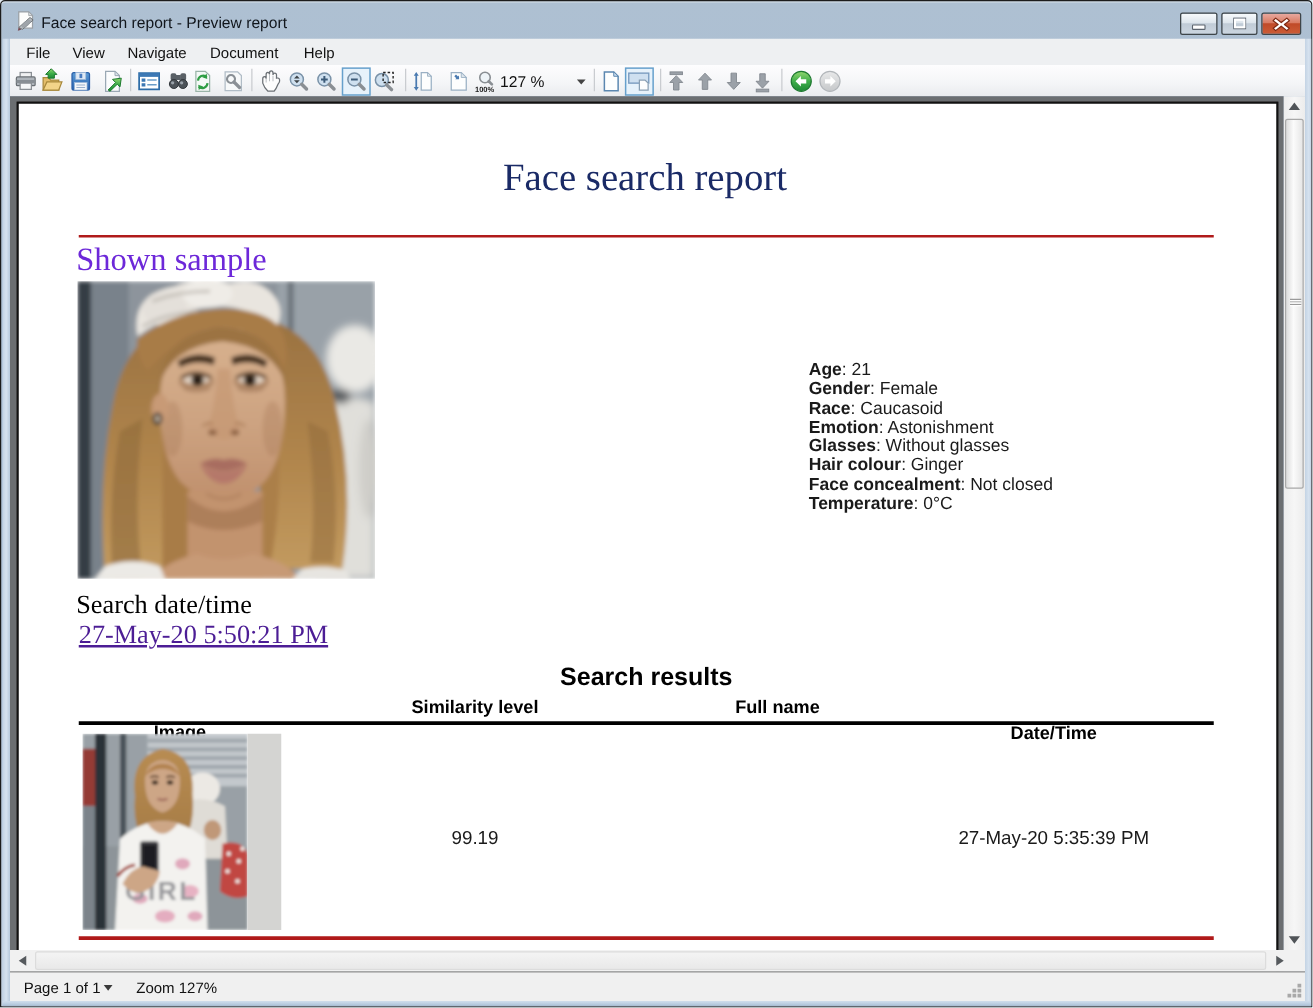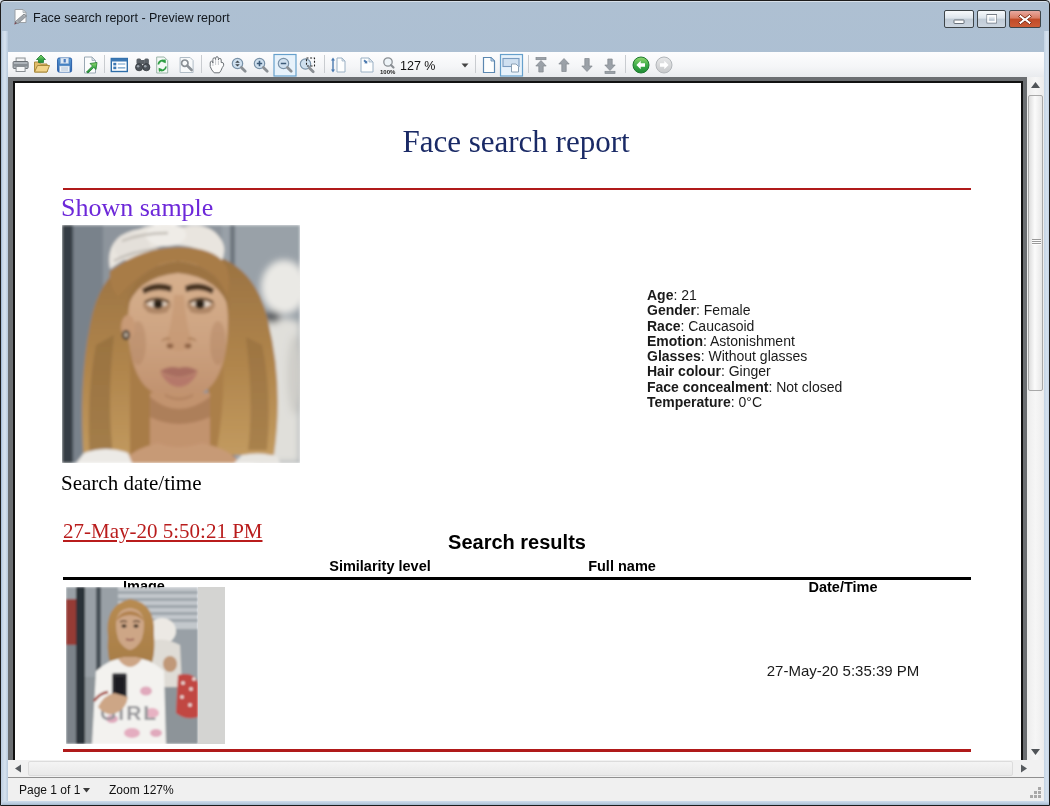--- a/index.html
+++ b/index.html
@@ -44,21 +44,21 @@
 #brd-l { position:absolute; left:1px; top:30px; width:6px; height:770px; background:linear-gradient(90deg,#c3d3e4,#d6e2ef 50%,#b7c9dc); }
 #brd-r { position:absolute; left:1043px; top:30px; width:6px; height:770px; background:linear-gradient(90deg,#c3d3e4,#d6e2ef 50%,#b7c9dc); }
 #brd-b { position:absolute; left:1px; top:800px; width:1048px; height:5px; background:linear-gradient(180deg,#cfdded,#b3c6da 60%,#8fa5bd); }
 #rpt-title { position:absolute; left:-4px; top:41px; width:1010px; text-align:center;
   font-family:"Liberation Serif", serif; font-size:31px; color:#1a2a66; }
 .redline { position:absolute; left:48px; width:908px; background:#b01a1a; }
 #shown { position:absolute; left:46px; top:110px; font-family:"Liberation Serif", serif; font-size:26px; color:#6d28d9; }
 #photo1 { position:absolute; left:47px; top:142px; width:238px; height:238px; }
 #attrs { position:absolute; left:632px; top:205px; font-size:14px; color:#1a1a1a; line-height:15.3px; }
 #sdt { position:absolute; left:46px; top:388px; font-family:"Liberation Serif", serif; font-size:21px; color:#000; }
-#sdtv { position:absolute; left:48px; top:412px; font-family:"Liberation Serif", serif; font-size:21px; color:#b91c1c; text-decoration:underline;margin-top:24px; }
+#sdtv { position:absolute; left:48px; top:412px; font-family:"Liberation Serif", serif; font-size:21px; color:#4c1d95; text-decoration:underline; }
 #sres { position:absolute; left:-3px; top:448px; width:1010px; text-align:center; font-size:20px; font-weight:bold; color:#000; }
 .thead { position:absolute; top:474.5px; font-size:14.5px; font-weight:bold; color:#000; text-align:center; }
 #tline { position:absolute; left:48px; top:494px; width:908px; height:2.5px; background:#000; }
 #photo2 { position:absolute; left:51px; top:504px; width:132px; height:157px; }
 #photo2fill { position:absolute; left:183px; top:504px; width:27px; height:157px; background:#d4d4d2; }
 .tcell { position:absolute; top:579px; font-size:15px; color:#1a1a1a; text-align:center; }
 </style>
 </head>
 <body>
 <div id="win">
@@ -85,20 +85,27 @@
           <rect x="10" y="4.8" width="7.5" height="6" fill="none" stroke="#fff" stroke-width="1.6"></rect>
         </svg>
     </div>
     <div class="wbtn" id="btn-close">
       <svg width="30" height="16" viewBox="0 0 30 16">
         <path d="M10.5,3.5 L15,7 L19.5,3.5 L21.5,5.5 L17.5,8.5 L21.5,11.5 L19.5,13.5 L15,10 L10.5,13.5 L8.5,11.5 L12.5,8.5 L8.5,5.5 Z" fill="#fff" stroke="#7e2a14" stroke-width="1" stroke-linejoin="round"></path>
       </svg>
     </div>
   </div>
 
+  <div id="menubar">
+    <span style="left:13px;">File</span>
+    <span style="left:50px;">View</span>
+    <span style="left:94px;">Navigate</span>
+    <span style="left:160px;">Document</span>
+    <span style="left:235px;">Help</span>
+  </div>
 
   <div id="toolbar">
   <svg width="1036" height="25" viewBox="0 0 1036 25">
     <defs>
       <linearGradient id="flop" x1="0" y1="0" x2="0" y2="1">
         <stop offset="0" stop-color="#5b9bd5"></stop>
             <stop offset="1" stop-color="#2a64b0"></stop>
       </linearGradient>
       <linearGradient id="grn" x1="0" y1="0" x2="0" y2="1">
         <stop offset="0" stop-color="#92d76f"></stop>
@@ -466,20 +473,21 @@
 
           <path d="M96,84 Q92,104 82,112 L66,124 L60,114 Q72,102 80,88 Z" fill="#cda686" opacity="0"></path>
           <rect x="46" y="86" width="15" height="28" rx="2.5" fill="#3a3a40"></rect>
           <rect x="48" y="89" width="11" height="19" fill="#1e1e24"></rect>
           <path d="M32,120 Q38,108 48,106 L62,110 Q60,122 50,126 Q40,130 32,120 Z" fill="#cda686"></path>
           <path d="M28,114 Q34,106 42,105" stroke="#a33d30" stroke-width="2.4" fill="none"></path>
         </g>
       </svg>
       </div>
       <div id="photo2fill"></div>
+      <div class="tcell" style="left:265px; width:200px;">99.19</div>
       <div class="tcell" style="left:728px; width:200px;">27-May-20 5:35:39 PM</div>
       <div class="redline" style="top:666px; height:3px;"></div>
     </div>
   </div>
 
   <div id="vsb">
     <svg style="position:absolute; left:0; top:0;" width="17" height="17">
         <path d="M8.5,5 L13,11 L4,11 Z" fill="#505458"></path>
       </svg>
     <div id="vthumb">

